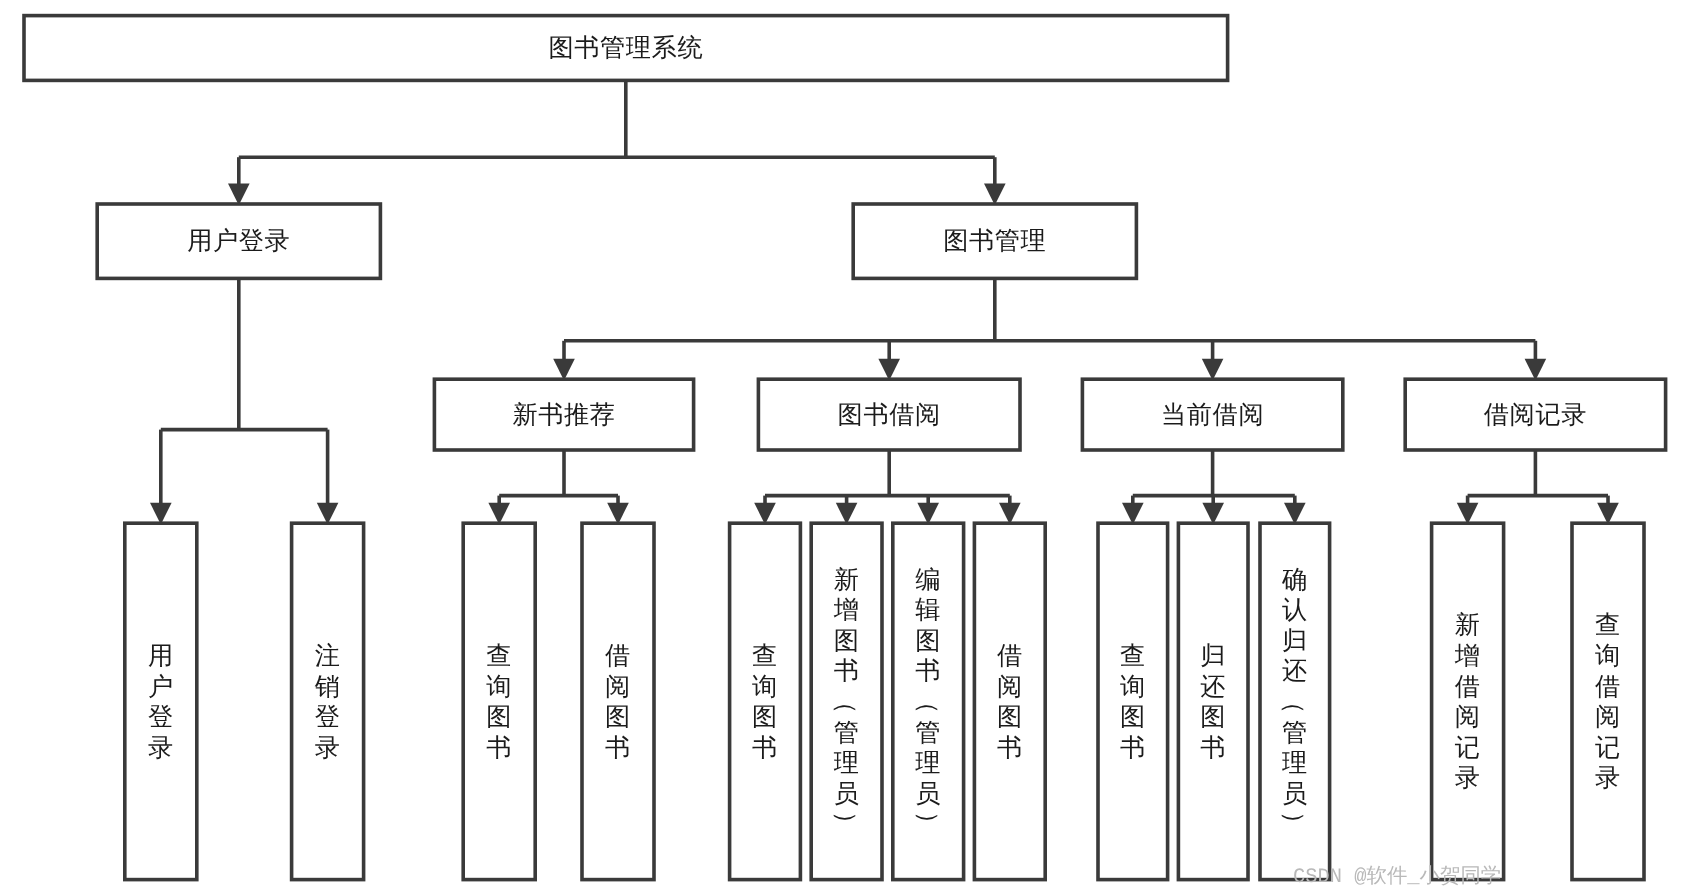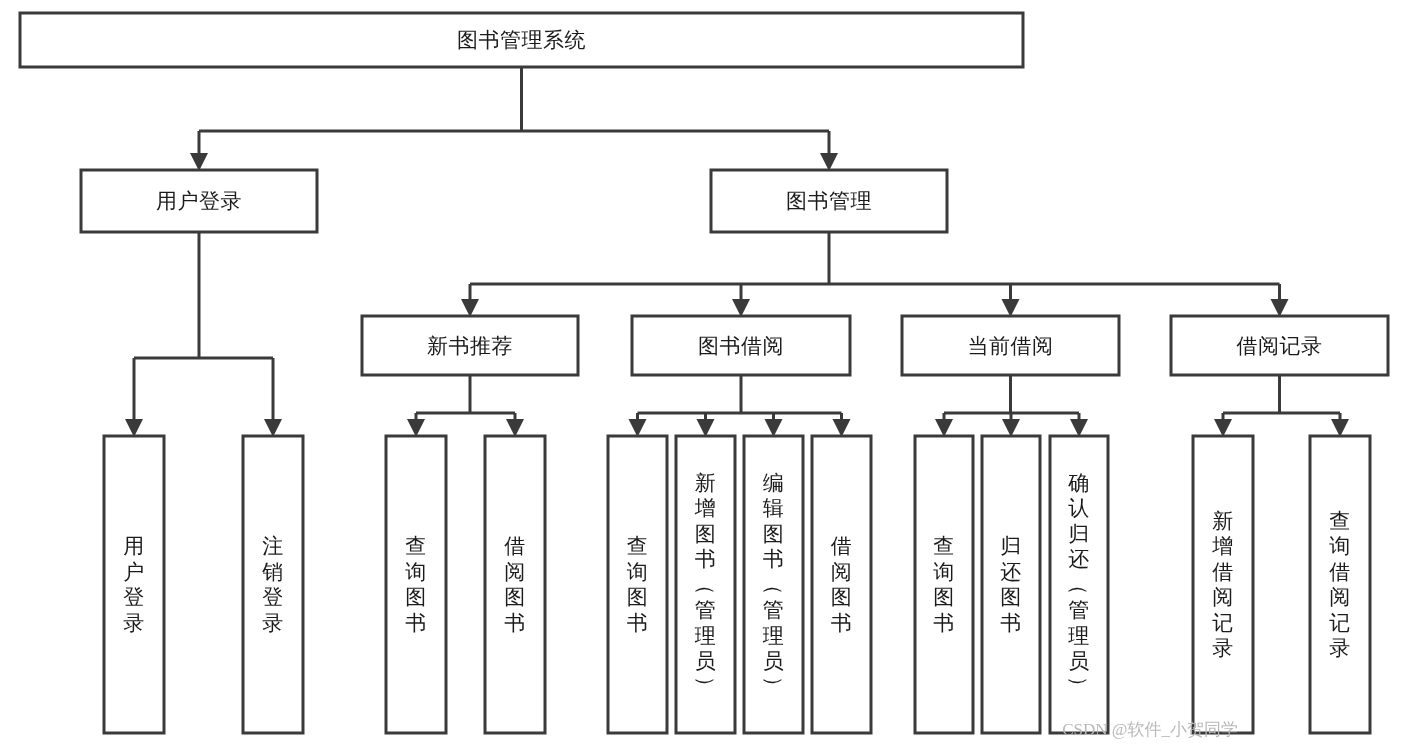--- a/index.html
+++ b/index.html
@@ -51,23 +51,23 @@
     stroke-width: 3;
     fill: none;
     stroke-linecap: butt;
   }
   .arrow-head {
     fill: #3a3a3a;
     stroke: none;
   }
   .watermark {
     position: absolute;
-    right: 24px;
+    right: 11px;
     bottom: 6px;
-    font-family: Liberation Serif, serif;
+    font-family: Liberation Mono, monospace;
     font-size: 17px;
     color: #b9b9b9;
     white-space: nowrap;
     user-select: none;
   }
 </style>
 </head>
 <body>
 
 <div id="diagram-root">

